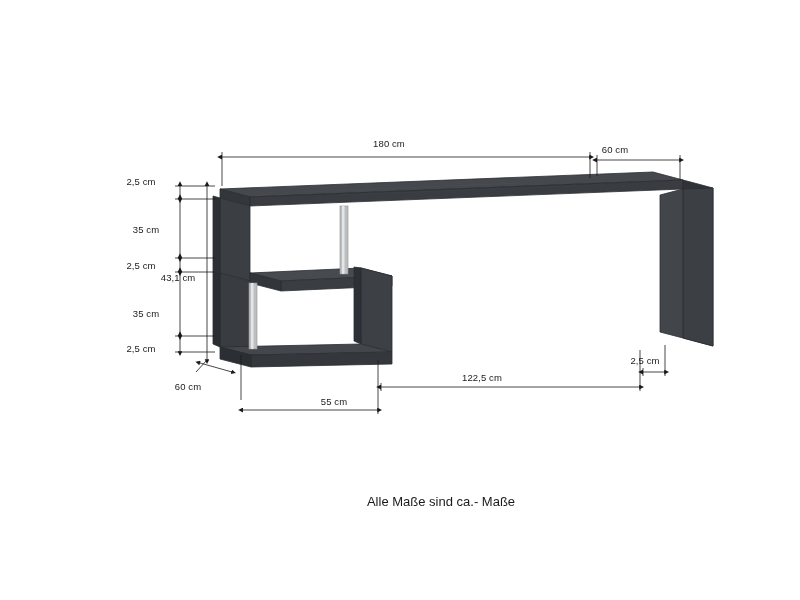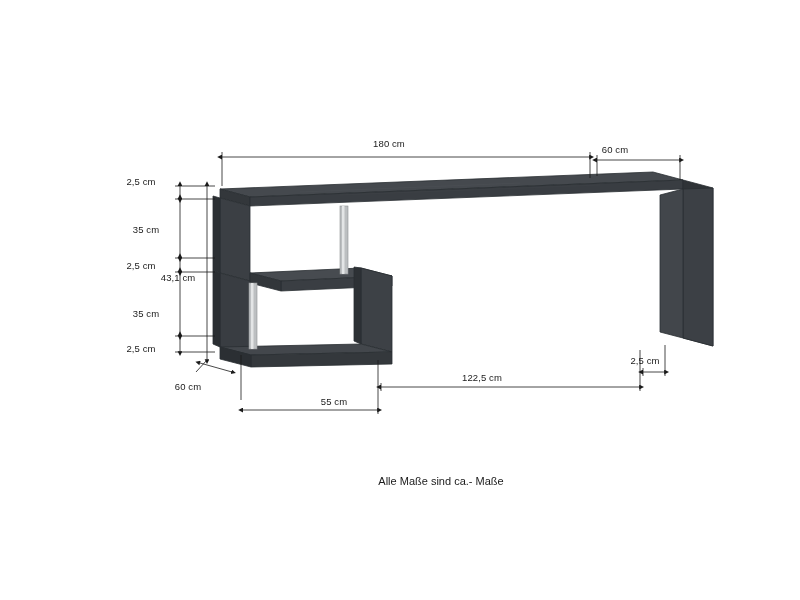--- a/index.html
+++ b/index.html
@@ -28,23 +28,24 @@
     position: absolute;
     font-family: "Liberation Sans", sans-serif;
     font-size: 9.5px;
     color: #1a1a1a;
     white-space: nowrap;
     letter-spacing: 0.1px;
   }
   .footnote {
     position: absolute;
     font-family: "Liberation Sans", sans-serif;
-    font-size: 11px;
+    font-size: 13px;
     color: #1a1a1a;
     white-space: nowrap;
+    margin-top: 20px;
   }
 </style>
 </head>
 <body>
 
 <div id="stage">
 
   <svg id="diagram-svg" width="800" height="600" viewBox="0 0 800 600">
 
     <defs>

